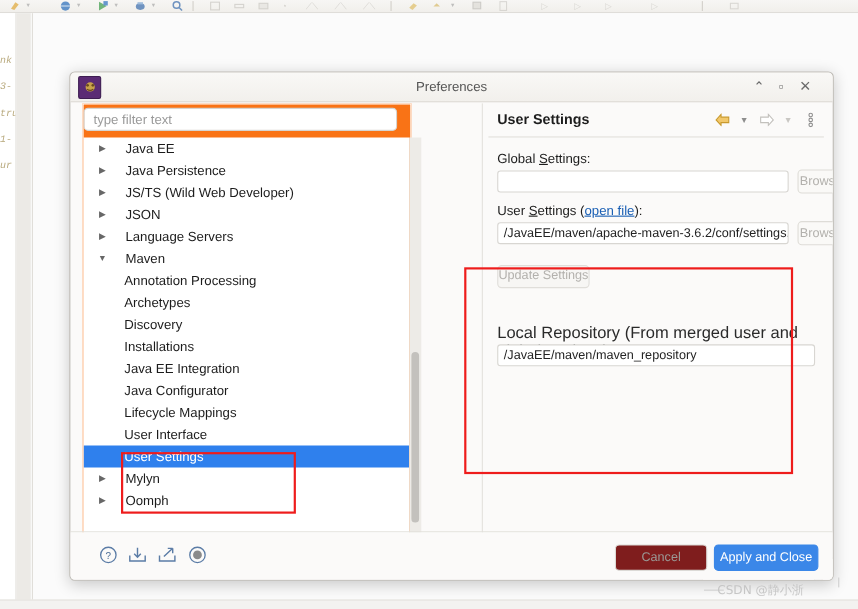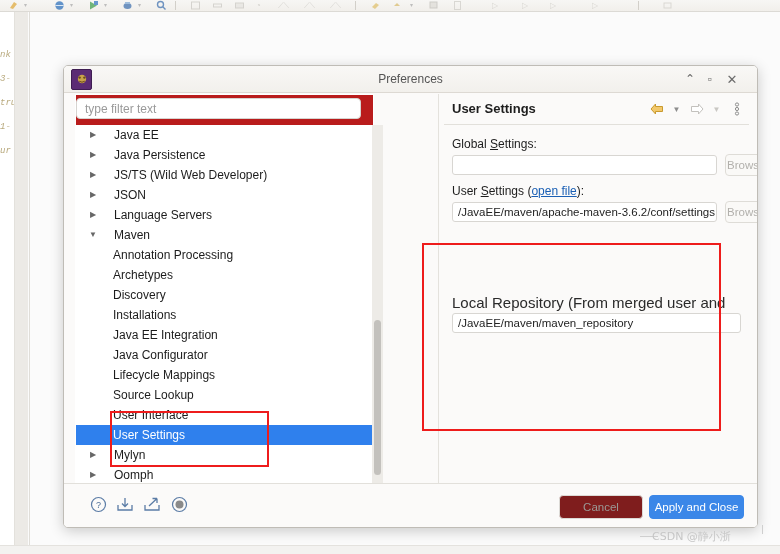--- a/index.html
+++ b/index.html
@@ -60,21 +60,21 @@
     display:flex;align-items:center;justify-content:center;
     color:#6b6b6b;font-size:12px;cursor:default;
   }
   #btn-min{right:58px;}
   #btn-max{right:38px;}
   #btn-close{right:16px;font-size:13px;}
 
   
   #tree-pane{
     position:absolute;left:11px;top:28px;width:297px;height:400px;
-    background:#b91c1c;border:1px solid #ffffff;text-decoration:underline;
+    background:#f97316;border:1px solid #ffffff;text-decoration:underline;
   }
   #filter-wrap{position:absolute;left:0;top:3px;width:287px;height:23px;}
   #filter-input{
     width:285px;height:21px;box-sizing:border-box;
     border:1px solid #d6d4d0;border-radius:4px;background:#fff;
     padding:0 8px;font-size:12px;color:#5a5a5a;
     font-family:"Liberation Sans",sans-serif;outline:none;
   }
   #filter-input::placeholder{color:#9a9a9a;}
   #tree-scroll{
@@ -345,23 +345,20 @@
         <div class="tree-row lvl2">
           <span class="tree-label">Java EE Integration</span>
         </div>
         <div class="tree-row lvl2">
           <span class="tree-label">Java Configurator</span>
         </div>
         <div class="tree-row lvl2">
           <span class="tree-label">Lifecycle Mappings</span>
         </div>
         <div class="tree-row lvl2">
-          <span class="tree-label">Source Lookup</span>
-        </div>
-        <div class="tree-row lvl2">
           <span class="tree-label">User Interface</span>
         </div>
         <div class="tree-row lvl2 sel">
           <span class="tree-label">User Settings</span>
         </div>
         <div class="tree-row lvl1">
           <span class="twisty">▶</span>
           <span class="tree-label">Mylyn</span>
         </div>
         <div class="tree-row lvl1">
@@ -406,20 +403,21 @@
       Global <span class="uline">S</span>ettings:
     </div>
     <div class="txtfield" style="left:8px;top:61px;width:265px;"></div>
     <div class="browse-btn" style="left:281px;top:60px;">Browse...</div>
 
     <div class="field-label" style="left:8px;top:90px;">
       <span>User <span class="uline">S</span>ettings (</span><a id="open-file-link" href="#">open file</a><span>):</span>
     </div>
     <div class="txtfield" style="left:8px;top:108px;width:265px;">/JavaEE/maven/apache-maven-3.6.2/conf/settings.xml</div>
     <div class="browse-btn" style="left:281px;top:107px;">Browse...</div>
+    <div id="update-settings-btn">Update Settings</div>
 
     <div class="field-label" style="left:8px;top:200px;font-size:15px;color:#2a2a2a;">Local Repository (From merged user and global settings):</div>
     <div class="txtfield" style="left:8px;top:219px;width:289px;">/JavaEE/maven/maven_repository</div>
   </div>
 
   <div id="apply-row">
     <div id="btn-restore">
       <span>Restore <span class="uline">D</span>efaults</span>
     </div>
     <div id="btn-apply">

